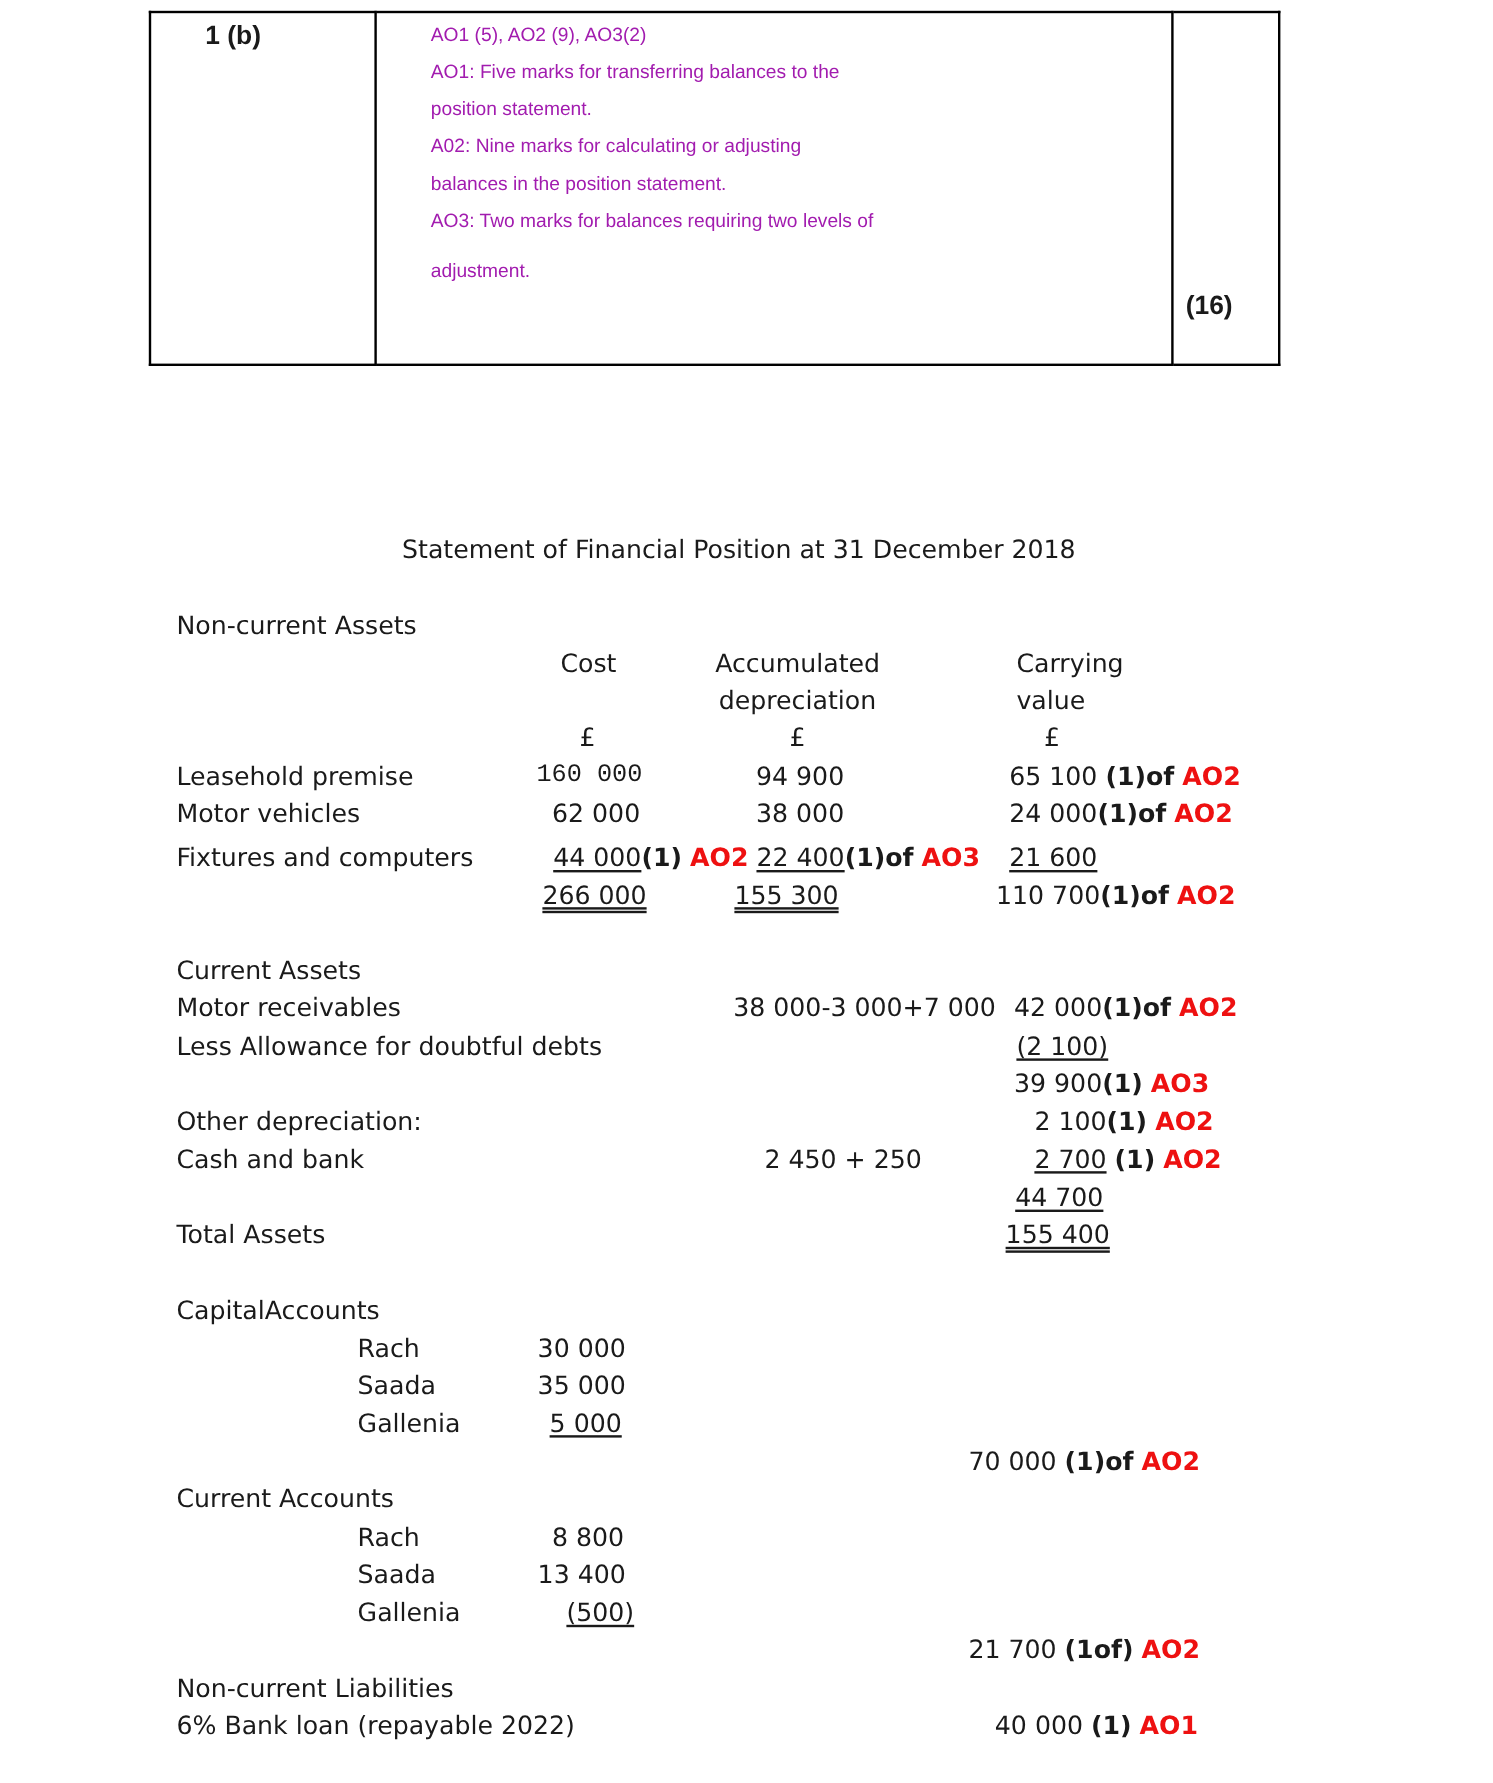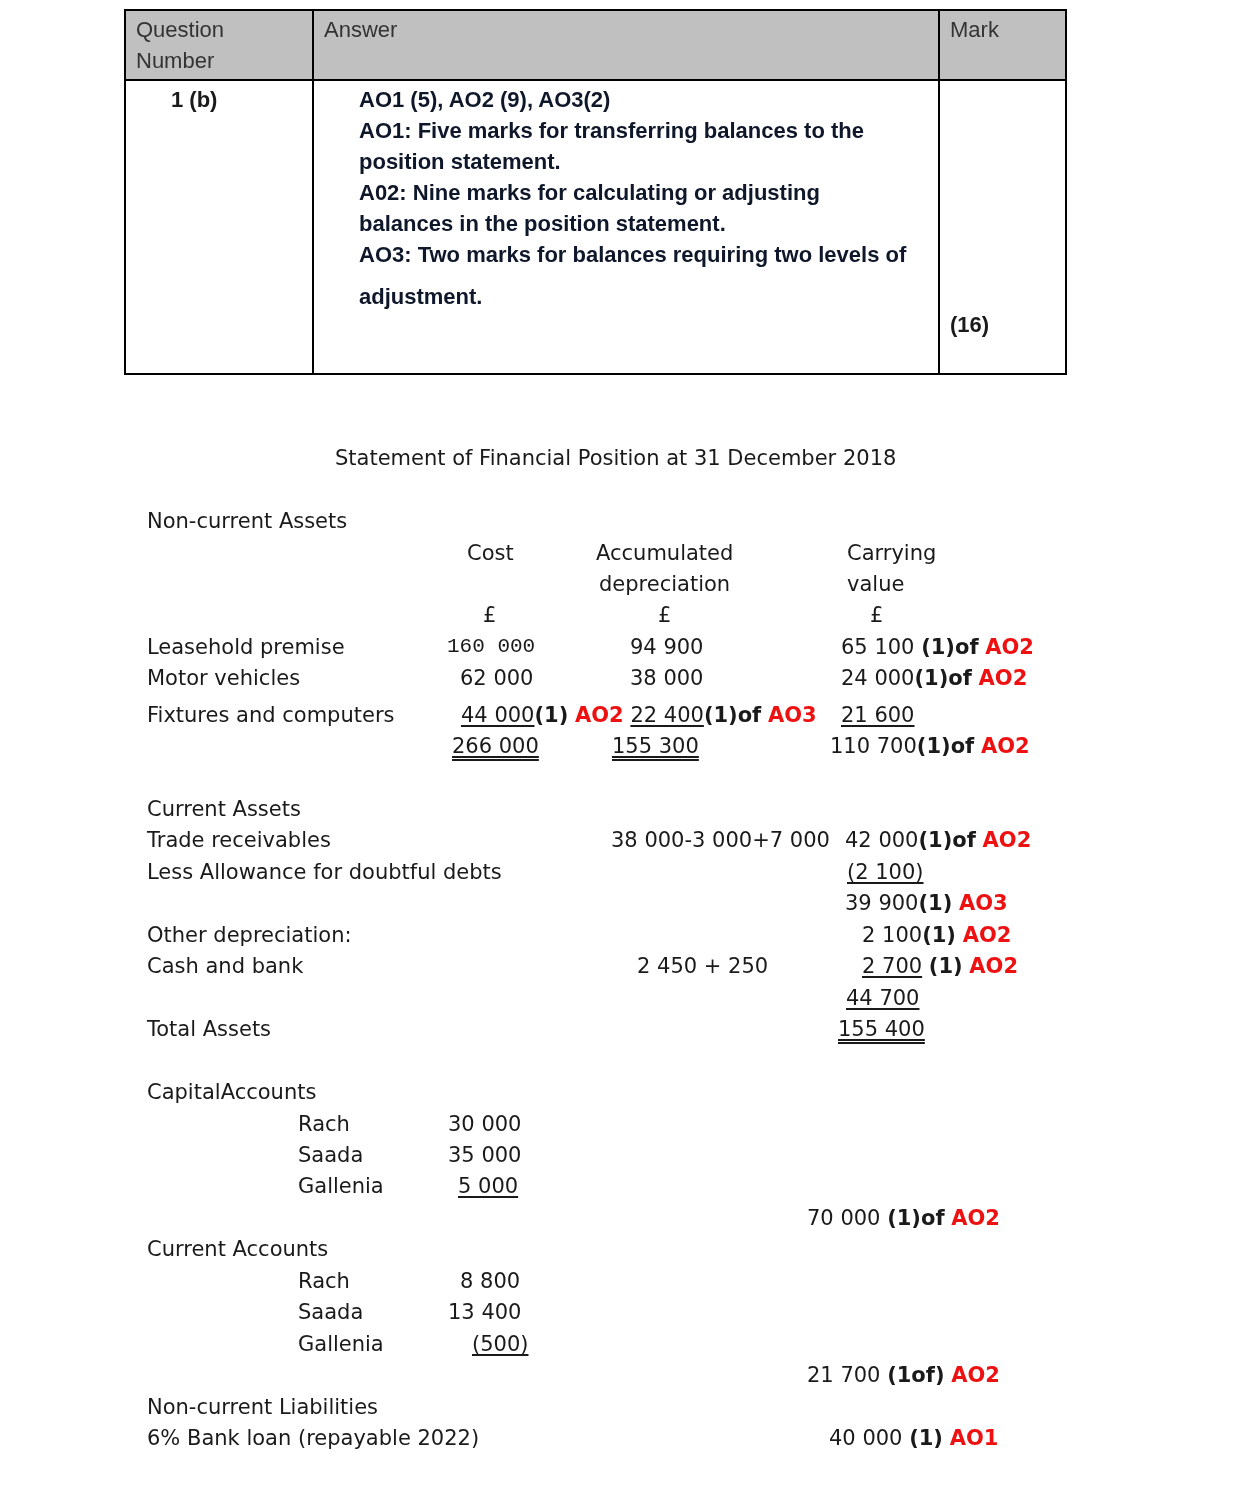--- a/index.html
+++ b/index.html
@@ -10,34 +10,29 @@
   .u { text-decoration:underline; text-underline-offset:3px; }
   .uu { text-decoration:underline double; text-underline-offset:3px; }
 
   
   table.mark { position:absolute; left:124px; top:9px; width:943px; border-collapse:collapse; font-family:"Liberation Sans","DejaVu Sans",sans-serif; }
   table.mark td { border:2px solid #000; vertical-align:top; padding:3px 10px; font-size:22px; line-height:31px; }
   table.mark tr.head td { background:#c0c0c0; height:58px; color:#333; }
   table.mark tr.body td { height:286px;padding-left:45px; }
   .col1 { width:131px; }
   .col2 { width:604px; }
-  .ans-line { font-weight:bold; color:#0f172a; font-size:22px; }
+  .ans-line { font-weight:normal; color:#a21caf; font-size:16px; }
   .mark-cell { position:relative; }
   .mark-total { position:absolute; left:10px; top:228px; font-weight:bold; font-size:22px; }
 </style>
 </head>
 <body>
 
 <table class="mark">
   <tbody>
-      <tr class="head">
-    <td class="col1">Question<br>Number</td>
-    <td class="col2">Answer</td>
-    <td>Mark</td>
-  </tr>
   <tr class="body">
     <td class="col1 b">1 (b)</td>
     <td>
       <div class="ans-line">AO1 (5), AO2 (9), AO3(2)</div>
       <div class="ans-line">AO1: Five marks for transferring balances to the</div>
       <div class="ans-line">position statement.</div>
       <div class="ans-line">A02: Nine marks for calculating or adjusting</div>
       <div class="ans-line">balances in the position statement.</div>
       <div class="ans-line">AO3: Two marks for balances requiring two levels of</div>
       <div class="ans-line" style="margin-top:11px">adjustment.</div>
@@ -73,21 +68,21 @@
 
 <div class="abs" style="left:147px;top:703px;">Fixtures and computers</div>
 <div class="abs" style="left:461px;top:703px;"><span class="u">44 000</span><span class="b">(1)</span> <span class="red">AO2</span> <span class="u">22 400</span><span class="b">(1)of</span> <span class="red">AO3</span></div>
 <div class="abs u" style="left:841px;top:703px;">21 600</div>
 
 <div class="abs uu" style="left:452px;top:734px;">266 000</div>
 <div class="abs uu" style="left:612px;top:734px;">155 300</div>
 <div class="abs" style="left:830px;top:734px;"><span>110 700</span><span class="b">(1)of</span> <span class="red">AO2</span></div>
 
 <div class="abs" style="left:147px;top:797px;">Current Assets</div>
-<div class="abs" style="left:147px;top:828px;">Trade receivables</div>
+<div class="abs" style="left:147px;top:828px;">Motor receivables</div>
 <div class="abs" style="left:611px;top:828px;">38 000-3 000+7 000</div>
 <div class="abs" style="left:845px;top:828px;"><span>42 000</span><span class="b">(1)of</span> <span class="red">AO2</span></div>
 
 <div class="abs" style="left:147px;top:860px;">Less Allowance for doubtful debts</div>
 <div class="abs u" style="left:847px;top:860px;">(2 100)</div>
 
 <div class="abs" style="left:845px;top:891px;"><span>39 900</span><span class="b">(1)</span> <span class="red">AO3</span></div>
 
 <div class="abs" style="left:147px;top:923px;">Other depreciation:</div>
 <div class="abs" style="left:862px;top:923px;"><span>2 100</span><span class="b">(1)</span> <span class="red">AO2</span></div>

